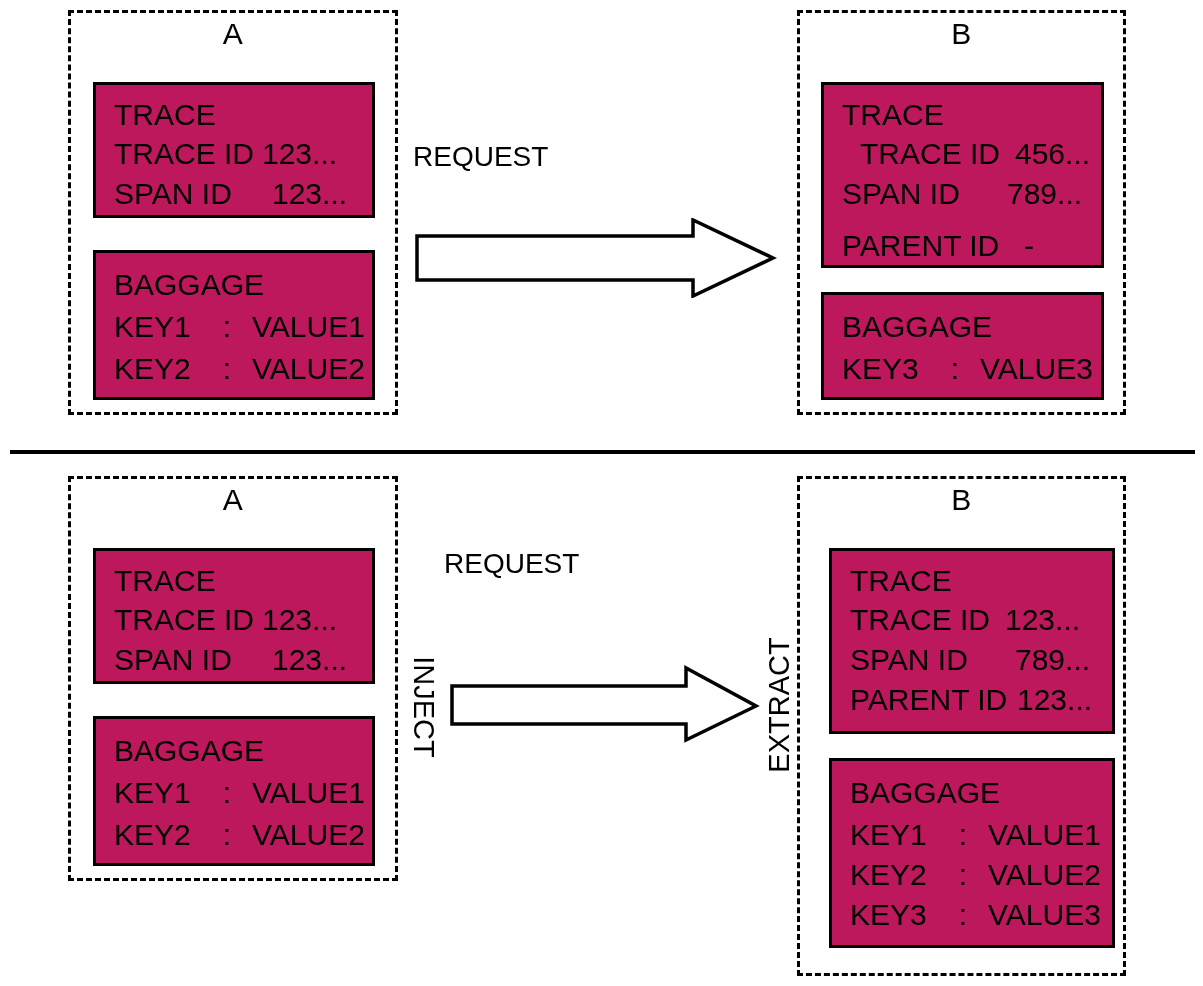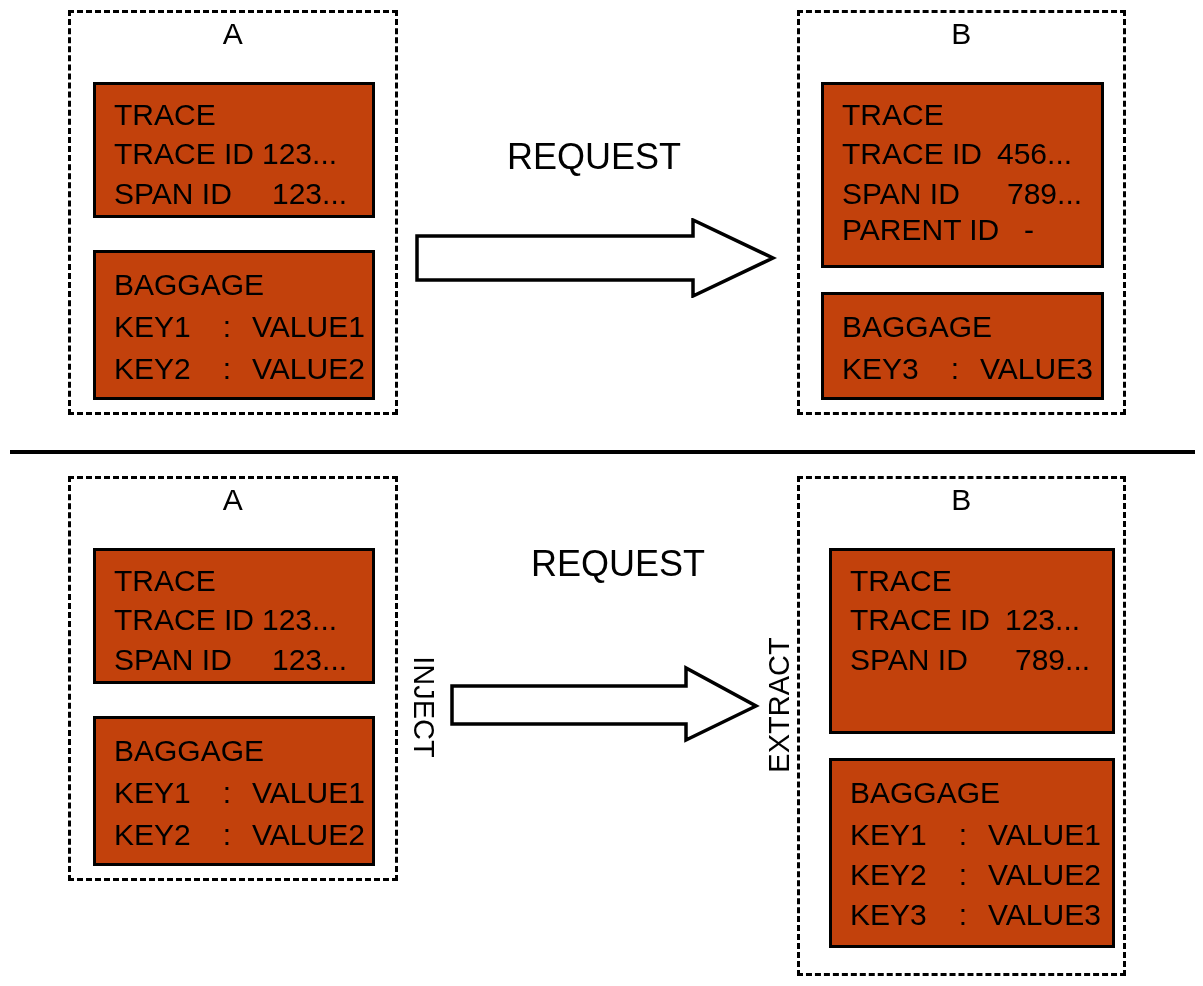--- a/index.html
+++ b/index.html
@@ -37,21 +37,21 @@
     font-size: 30px;
     line-height: 34px;
     letter-spacing: 0.5px;
   }
 
   
   .box {
     position: absolute;
     border: 3px solid #000000;
     box-sizing: border-box;
-    background: #c2410c;
+    background: #be185d;
   }
   .box-title {
     position: absolute;
     font-size: 30px;
     line-height: 34px;
     white-space: nowrap;
   }
   .row {
     position: absolute;
     font-size: 30px;
@@ -62,22 +62,21 @@
   .row .sep { display: inline-block; text-align: center; }
   .row .v { display: inline-block; }
 
   
   .arrow { position: absolute; }
   .arrow svg { display: block; }
 
   
   .caption {
     position: absolute;
-    text-align: center;
-    font-size: 36px;
+    font-size: 28px;
     line-height: 38px;
     white-space: nowrap;
   }
 
   
   .vlabel {
     position: absolute;
     font-size: 29px;
     line-height: 30px;
     white-space: nowrap;
@@ -130,27 +129,27 @@
       <polygon points="2,18 278,18 278,2 358,40 278,78 278,62 2,62" fill="#ffffff" stroke="#000000" stroke-width="3.5" stroke-linejoin="miter"></polygon>
     </svg>
   </div>
 
   <div class="service" style="left:797px; top:10px; width:329px; height:405px;">
     <div class="service-label">B</div>
   </div>
 
   <div class="box" style="left:821px; top:82px; width:283px; height:186px;">
     <div class="box-title" style="left:18px; top:13px;">TRACE</div>
-    <div class="row" style="left:18px; top:52px;text-decoration:underline;">
+    <div class="row" style="left:36px; top:52px;text-decoration:underline;">
       <span class="k" style="width:155px;">TRACE ID</span><span class="v">456...</span>
     </div>
     <div class="row" style="left:18px; top:92px;">
       <span class="k" style="width:165px;">SPAN ID</span><span class="v">789...</span>
     </div>
-    <div class="row" style="left:18px; top:128px;">
+    <div class="row" style="left:18px; top:144px;">
       <span class="k" style="width:182px;">PARENT ID</span><span class="v">-</span>
     </div>
   </div>
 
   <div class="box" style="left:821px; top:292px; width:283px; height:108px;">
     <div class="box-title" style="left:18px; top:15px;">BAGGAGE</div>
     <div class="row" style="left:18px; top:57px;">
       <span class="k" style="width:88px;">KEY3</span><span class="sep" style="width:50px;">:</span><span class="v">VALUE3</span>
     </div>
   </div>
@@ -200,20 +199,23 @@
   </div>
 
   <div class="box" style="left:829px; top:548px; width:286px; height:186px;">
     <div class="box-title" style="left:18px; top:13px;">TRACE</div>
     <div class="row" style="left:18px; top:52px;">
       <span class="k" style="width:155px;">TRACE ID</span><span class="v">123...</span>
     </div>
     <div class="row" style="left:18px; top:92px;">
       <span class="k" style="width:165px;">SPAN ID</span><span class="v">789...</span>
     </div>
+    <div class="row" style="left:18px; top:132px;">
+      <span class="k" style="width:167px;">PARENT ID</span><span class="v">123...</span>
+    </div>
   </div>
 
   <div class="box" style="left:829px; top:758px; width:286px; height:190px;">
     <div class="box-title" style="left:18px; top:15px;">BAGGAGE</div>
     <div class="row" style="left:18px; top:57px;">
       <span class="k" style="width:88px;">KEY1</span><span class="sep" style="width:50px;">:</span><span class="v">VALUE1</span>
     </div>
     <div class="row" style="left:18px; top:97px;">
       <span class="k" style="width:88px;">KEY2</span><span class="sep" style="width:50px;">:</span><span class="v">VALUE2</span>
     </div>

